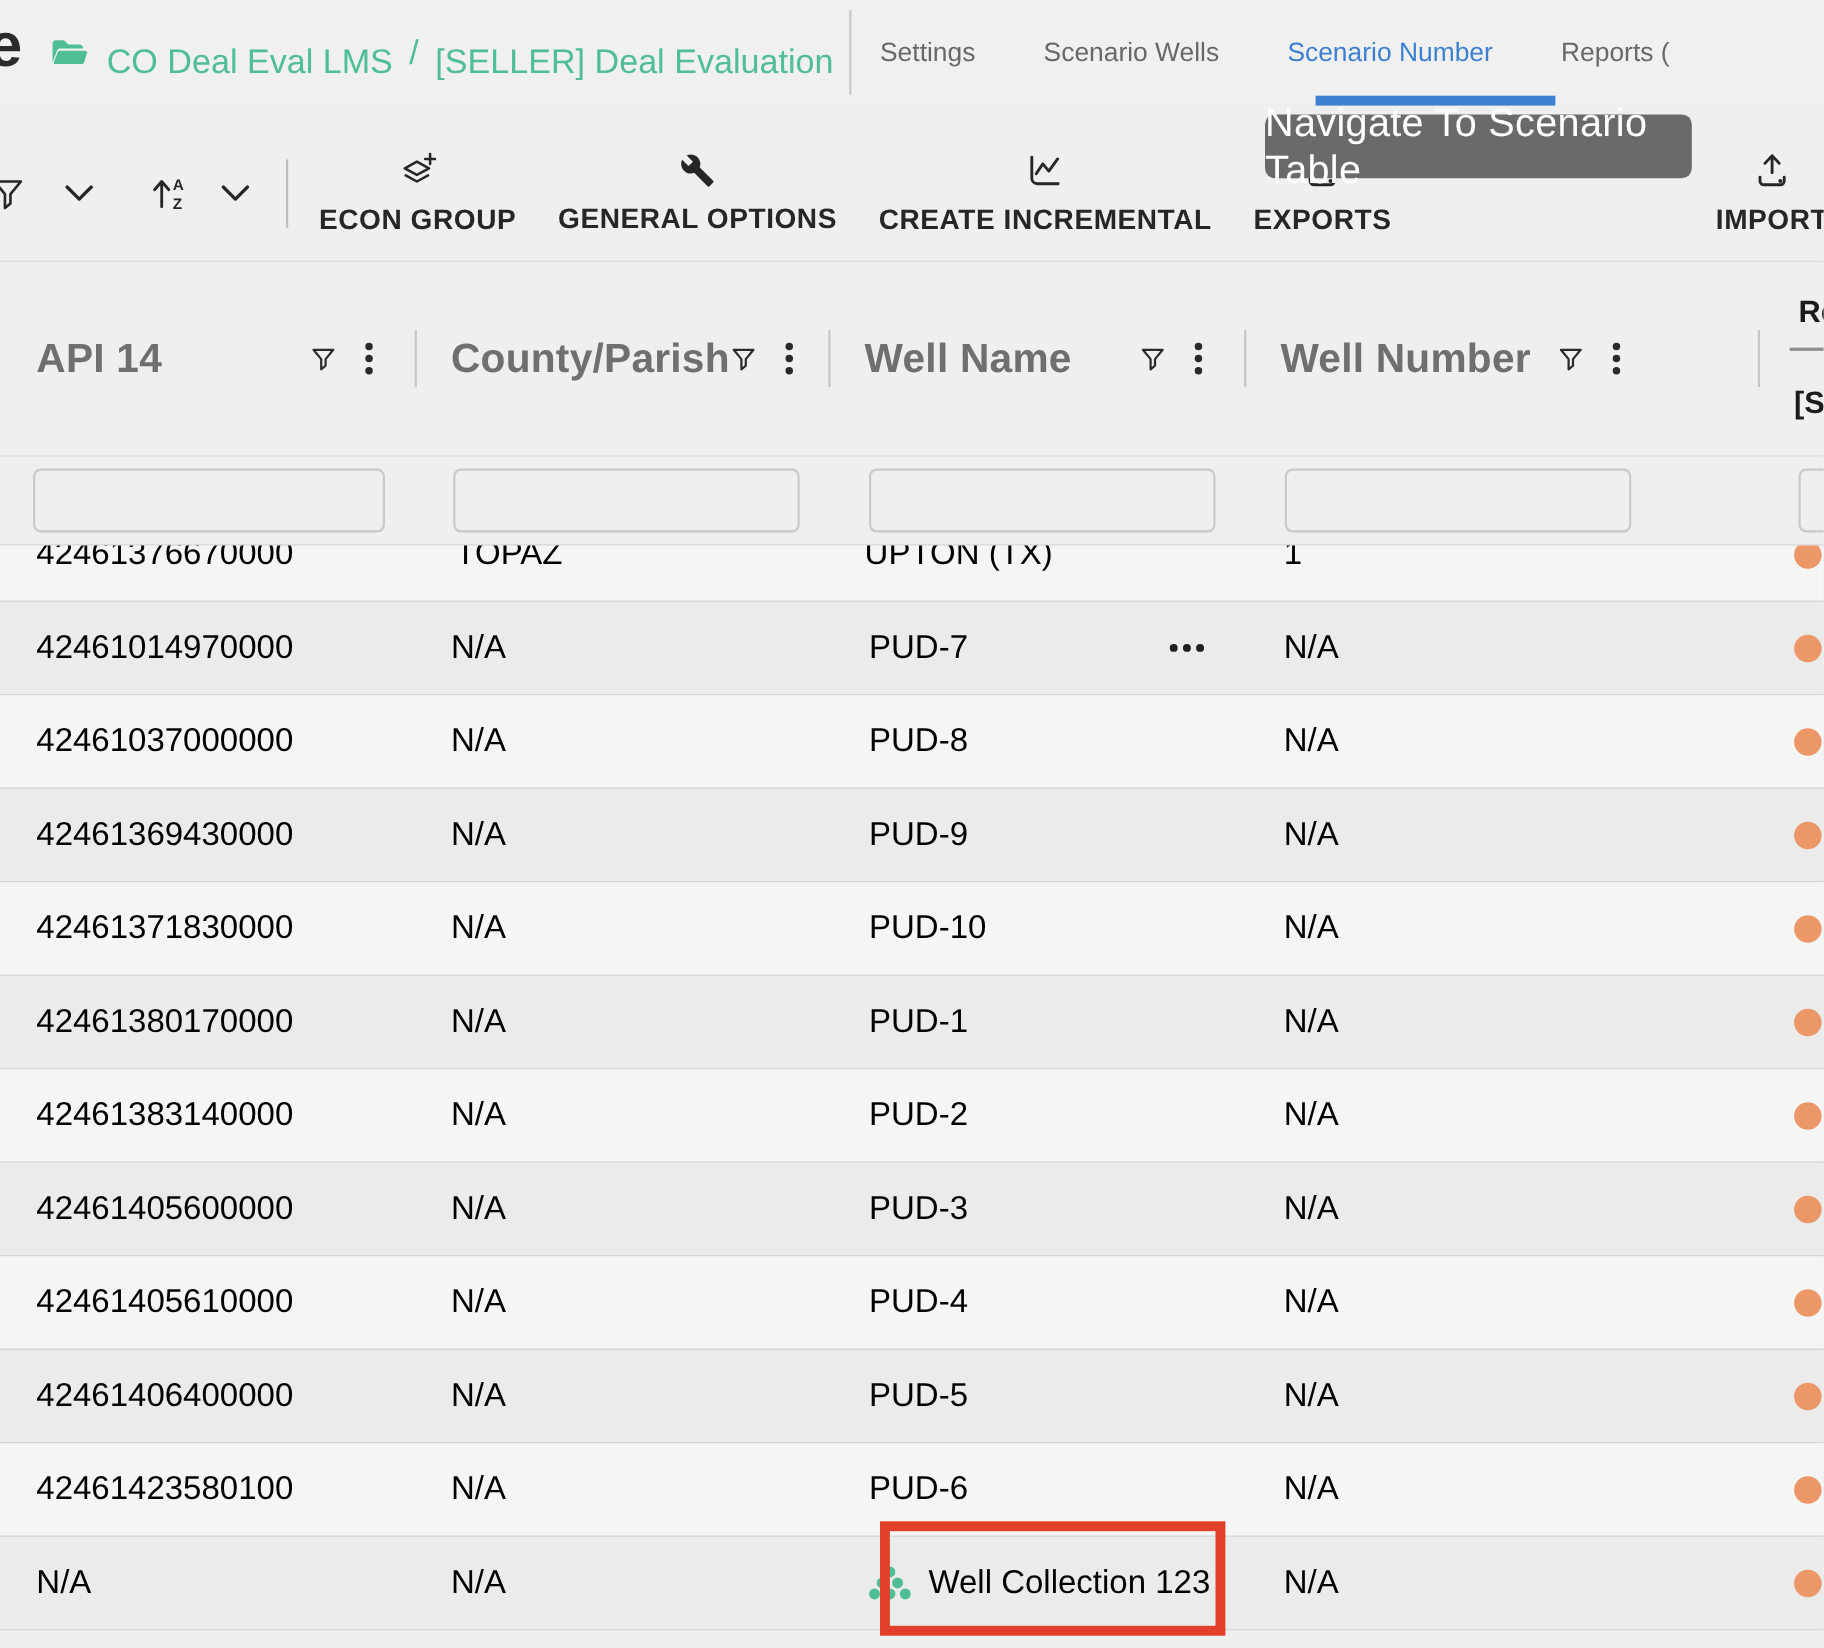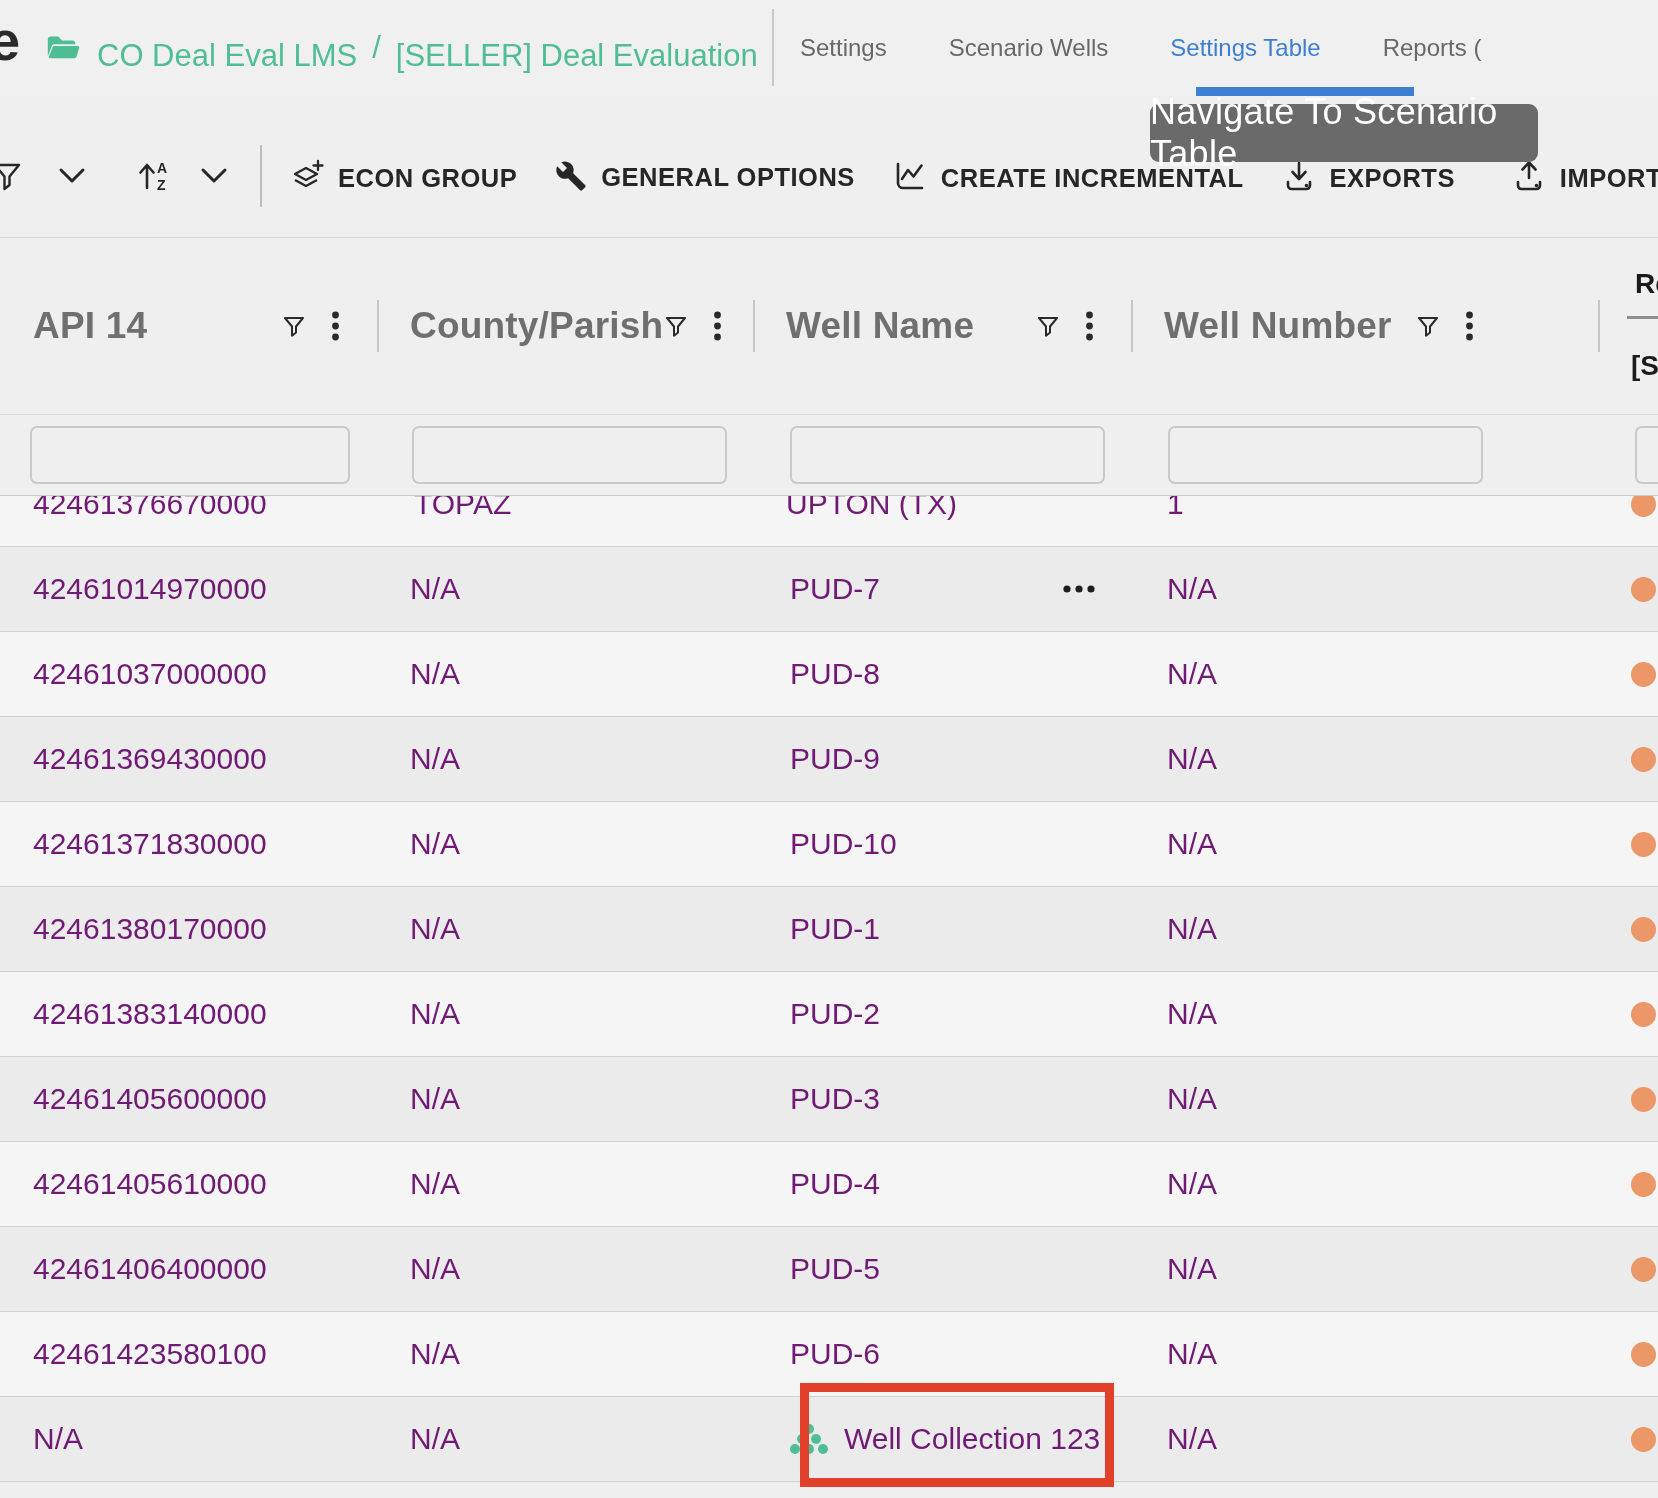--- a/index.html
+++ b/index.html
@@ -25,23 +25,23 @@
     border-radius:9px;color:#fff;font-size:36px;font-weight:500;display:flex;align-items:center;
     justify-content:center;z-index:6;letter-spacing:.3px;}
   
   .toolbar{position:absolute;top:130px;left:0;width:1658px;height:92px;display:flex;align-items:center;color:#262626;}
   .tb-icon{flex:0 0 auto;display:flex;align-items:center;justify-content:center;cursor:pointer;}
   .tb-funnel{margin-left:-10px;}
   .tb-chev1{margin-left:34px;}
   .tb-sort{margin-left:50px;}
   .tb-chev2{margin-left:26px;}
   .tb-divider{margin-left:32px;width:2px;height:62px;background:#bdbdbd;flex:0 0 auto;}
-  .toolbar-button{display:flex;align-items:flex-end;gap:14px;margin-left:38px;cursor:pointer;
+  .toolbar-button{display:flex;align-items:center;gap:14px;margin-left:38px;cursor:pointer;
     font-size:25.5px;font-weight:600;letter-spacing:.5px;color:#262626;white-space:nowrap;background:none;border:none;
-    font-family:"Liberation Sans",sans-serif;padding:0;}
+    font-family:"Liberation Sans",sans-serif;padding:0;flex-direction:column;}
   .toolbar-button:first-of-type{margin-left:28px;}
   .toolbar-button:last-of-type{margin-left:auto;margin-right:-4px;}
   
   .tablewrap{position:absolute;top:237px;left:0;width:1658px;border-top:1px solid #d9d9d9;}
   .grid-cols{display:grid;grid-template-columns:377px 376px 378px 467px 60px;}
   .thead{height:176px;align-items:center;position:relative;}
   .th{display:flex;align-items:center;height:100%;position:relative;color:#6f6f6f;
     font-size:37px;font-weight:700;letter-spacing:.2px;}
   .th .th-label{margin-left:33px;}
   .th .th-funnel{margin-left:auto;cursor:pointer;display:flex;}
@@ -59,21 +59,21 @@
   .filter-cell{display:flex;align-items:center;height:100%;}
   .filter-input{height:58px;border:2px solid #c9c9c9;border-radius:7px;background:#efefef;outline:none;
     font-size:26px;font-family:"Liberation Sans",sans-serif;padding:0 12px;box-sizing:border-box;}
   .filter-cell:nth-child(1) .filter-input{margin-left:30px;width:320px;}
   .filter-cell:nth-child(2) .filter-input{margin-left:35px;width:315px;}
   .filter-cell:nth-child(3) .filter-input{margin-left:37px;width:315px;}
   .filter-cell:nth-child(4) .filter-input{margin-left:37px;width:315px;}
   .filter-cell:nth-child(5) .filter-input{margin-left:37px;width:120px;}
   
   .table-rows{border-bottom:1px solid #d0d0d0;}
-  .row{height:84px;align-items:center;font-size:30px;color:#701a75;border-top:1px solid #d2d2d2;cursor:pointer;}
+  .row{height:84px;align-items:center;font-size:30px;color:#000000;border-top:1px solid #d2d2d2;cursor:pointer;}
   .row.light{background:var(--rowlight);}
   .row.dark{background:var(--rowdark);}
   .row-clip{height:50px;overflow:hidden;position:relative;}
   .row-clip .row{border-top:none;margin-top:-34px;}
   .cell{display:flex;align-items:center;height:100%;}
   .c-api{padding-left:33px;}
   .c-county{padding-left:33px;}
   .c-name{padding-left:37px;gap:16px;}
   .c-num{padding-left:36px;}
   .row-menu{margin-left:auto;margin-right:30px;display:flex;cursor:pointer;}
@@ -99,21 +99,21 @@
         </svg>
       </span>
       <span class="crumb">CO Deal Eval LMS</span>
       <span>/</span>
       <span class="crumb">[SELLER] Deal Evaluation</span>
     </div>
     <div class="appbar-divider"></div>
     <div class="tabs">
       <div class="tab">Settings</div>
       <div class="tab">Scenario Wells</div>
-      <div class="tab active">Settings Table</div>
+      <div class="tab active">Scenario Number</div>
       <div class="tab">Reports (</div>
     </div>
     <div class="tab-underline"></div>
   </div>
 
   <div class="tooltip">Navigate To Scenario Table</div>
 
   <div class="toolbar">
     <span class="tb-icon tb-funnel">
       <svg width="34" height="34" viewBox="0 0 34 34">

